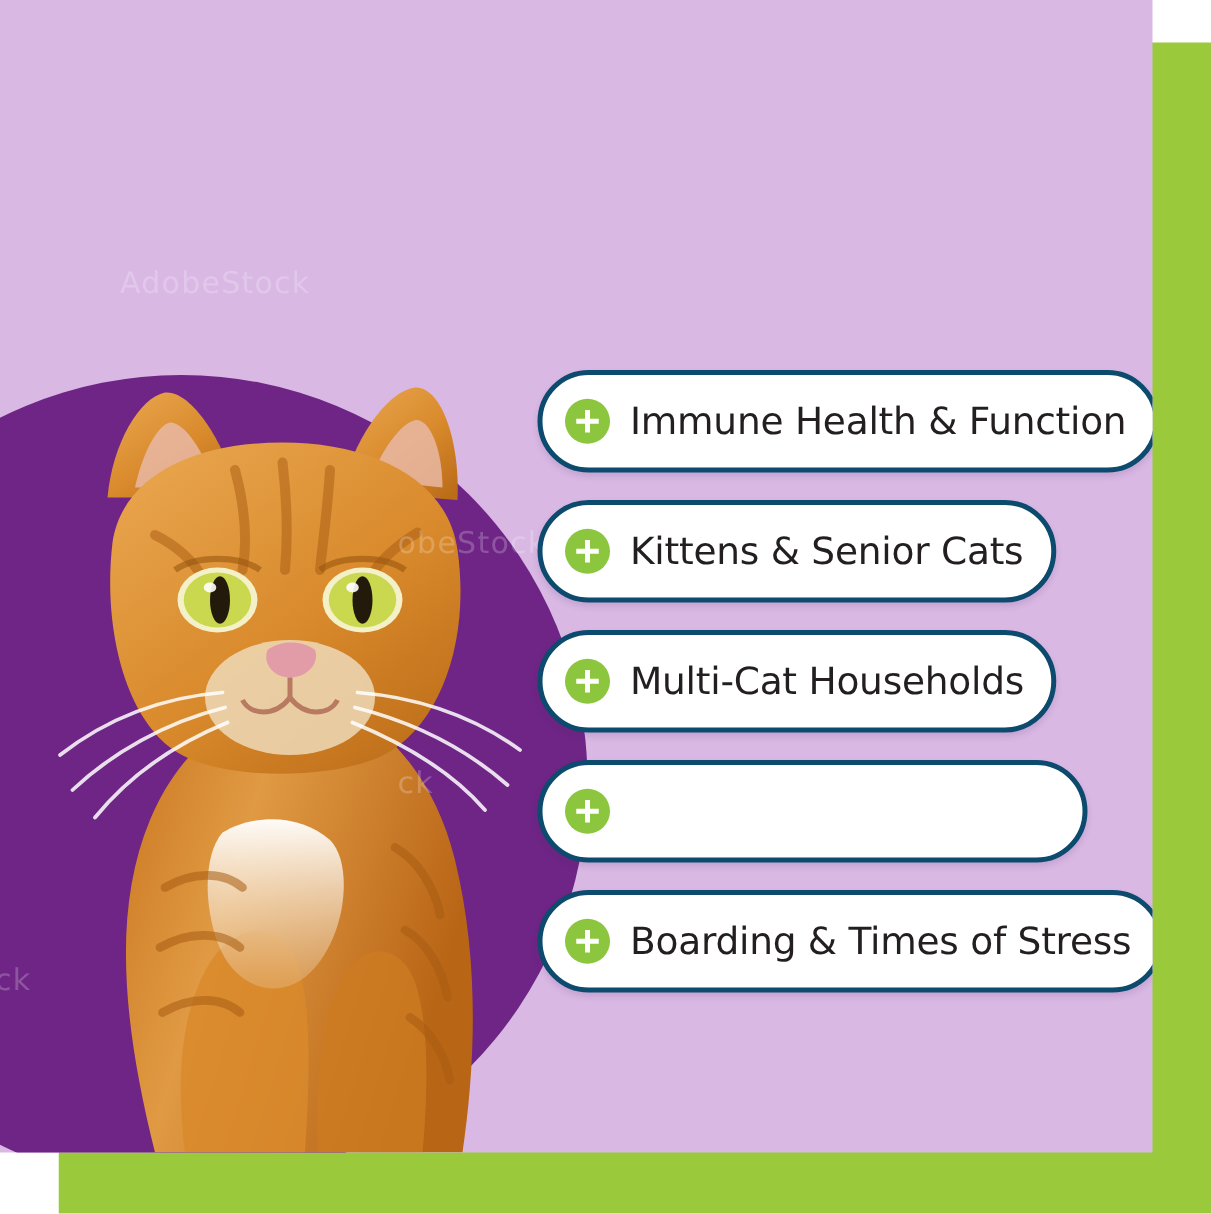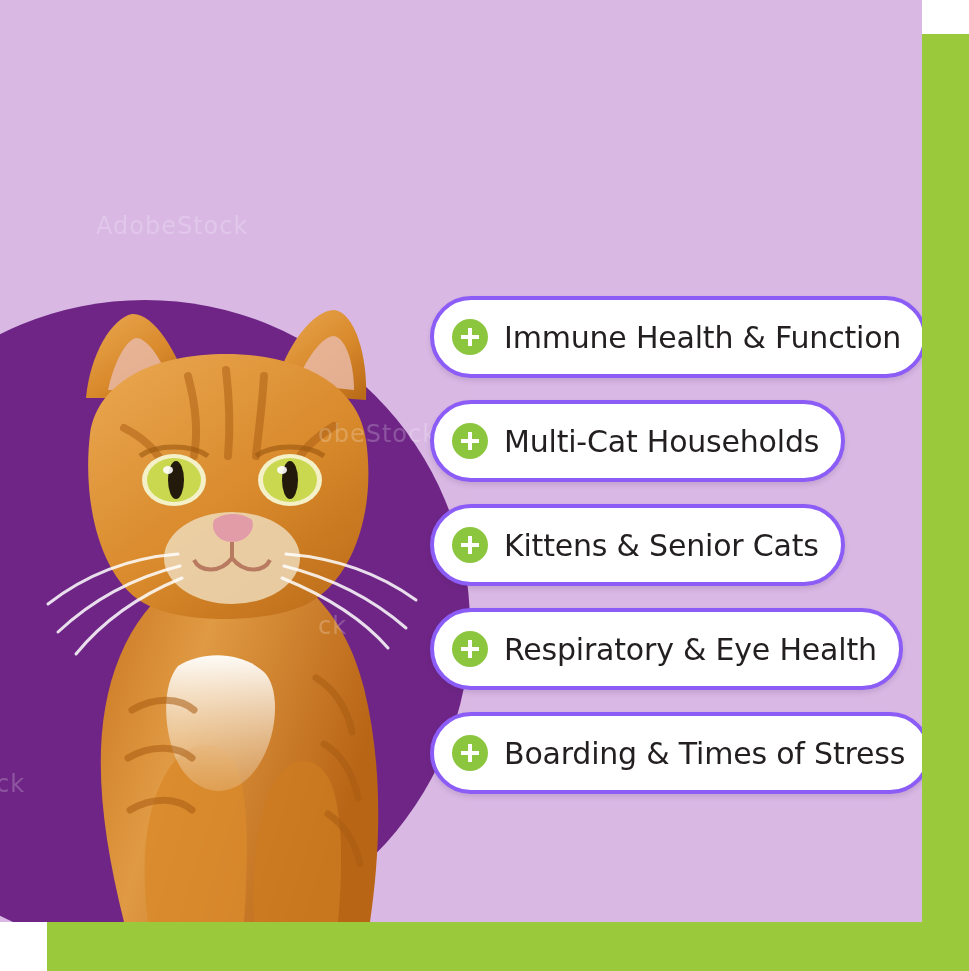--- a/index.html
+++ b/index.html
@@ -70,21 +70,21 @@
     position: absolute;
     left: 430px;
     top: 296px;
     width: 470px;
   }
   .pill {
     position: relative;
     display: flex;
     align-items: center;
     background: #ffffff;
-    border: 4px solid #8b5cf6;
+    border: 4px solid #0c4a6e;
     border-radius: 46px;
     height: 82px;
     box-sizing: border-box;
     padding: 0 22px 0 18px;
     margin-bottom: 22px;
     box-shadow: 0 3px 5px rgba(80, 40, 100, 0.15);
     width: fit-content;
     min-width: 390px;
   }
   .pill .plus-badge {
@@ -229,45 +229,44 @@
 
       <div class="pill" style="min-width:450px;">
         <span class="plus-badge">
           <svg width="22" height="22" viewBox="0 0 22 22">
               <path d="M9 2 h4 v7 h7 v4 h-7 v7 h-4 v-7 h-7 v-4 h7 z" fill="#ffffff"></path>
             </svg>
         </span>
         <span class="pill-label">Immune Health &amp; Function</span>
       </div>
 
+      <div class="pill" style="min-width:392px;">
+        <span class="plus-badge">
+          <svg width="22" height="22" viewBox="0 0 22 22">
+              <path d="M9 2 h4 v7 h7 v4 h-7 v7 h-4 v-7 h-7 v-4 h7 z" fill="#ffffff"></path>
+            </svg>
+        </span>
+        <span class="pill-label">Kittens &amp; Senior Cats</span>
+      </div>
+
       <div class="pill" style="min-width:388px;">
         <span class="plus-badge">
           <svg width="22" height="22" viewBox="0 0 22 22">
               <path d="M9 2 h4 v7 h7 v4 h-7 v7 h-4 v-7 h-7 v-4 h7 z" fill="#ffffff"></path>
             </svg>
         </span>
         <span class="pill-label">Multi-Cat Households</span>
       </div>
 
-      <div class="pill" style="min-width:392px;">
-        <span class="plus-badge">
-          <svg width="22" height="22" viewBox="0 0 22 22">
-              <path d="M9 2 h4 v7 h7 v4 h-7 v7 h-4 v-7 h-7 v-4 h7 z" fill="#ffffff"></path>
-            </svg>
-        </span>
-        <span class="pill-label">Kittens &amp; Senior Cats</span>
-      </div>
-
       <div class="pill" style="min-width:440px;">
         <span class="plus-badge">
           <svg width="22" height="22" viewBox="0 0 22 22">
               <path d="M9 2 h4 v7 h7 v4 h-7 v7 h-4 v-7 h-7 v-4 h7 z" fill="#ffffff"></path>
             </svg>
         </span>
-        <span class="pill-label">Respiratory &amp; Eye Health</span>
       </div>
 
       <div class="pill" style="min-width:456px;align-items:center;">
         <span class="plus-badge">
           <svg width="22" height="22" viewBox="0 0 22 22">
               <path d="M9 2 h4 v7 h7 v4 h-7 v7 h-4 v-7 h-7 v-4 h7 z" fill="#ffffff"></path>
             </svg>
         </span>
         <span class="pill-label">Boarding &amp; Times of Stress</span>
       </div>

